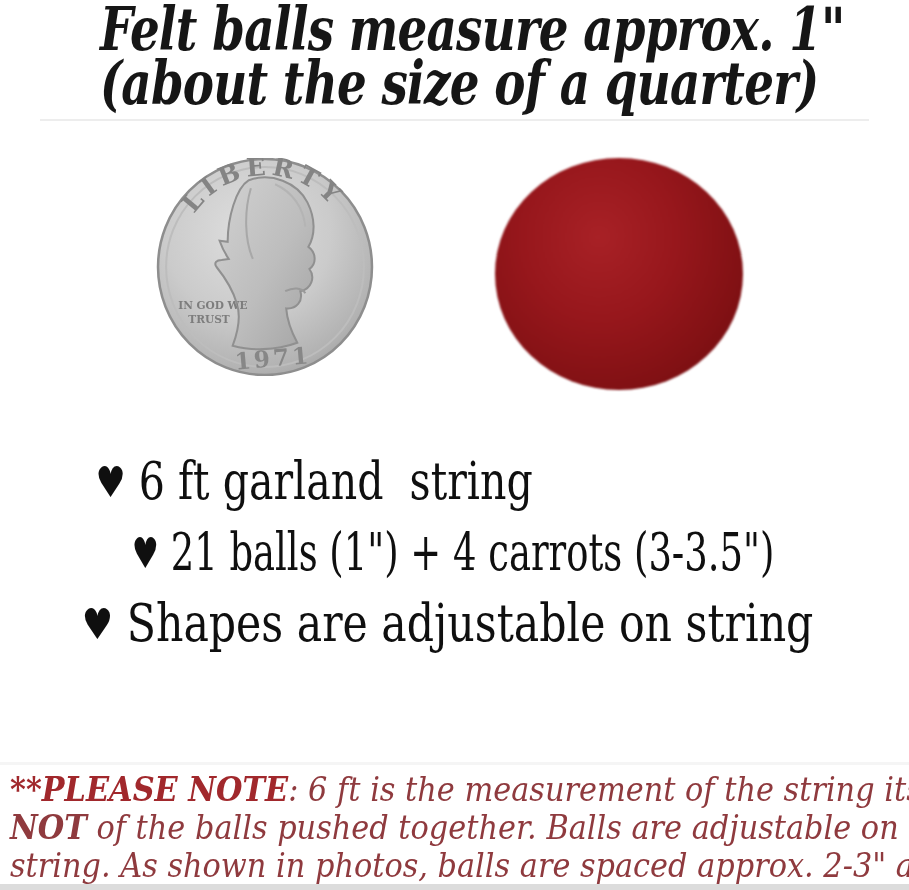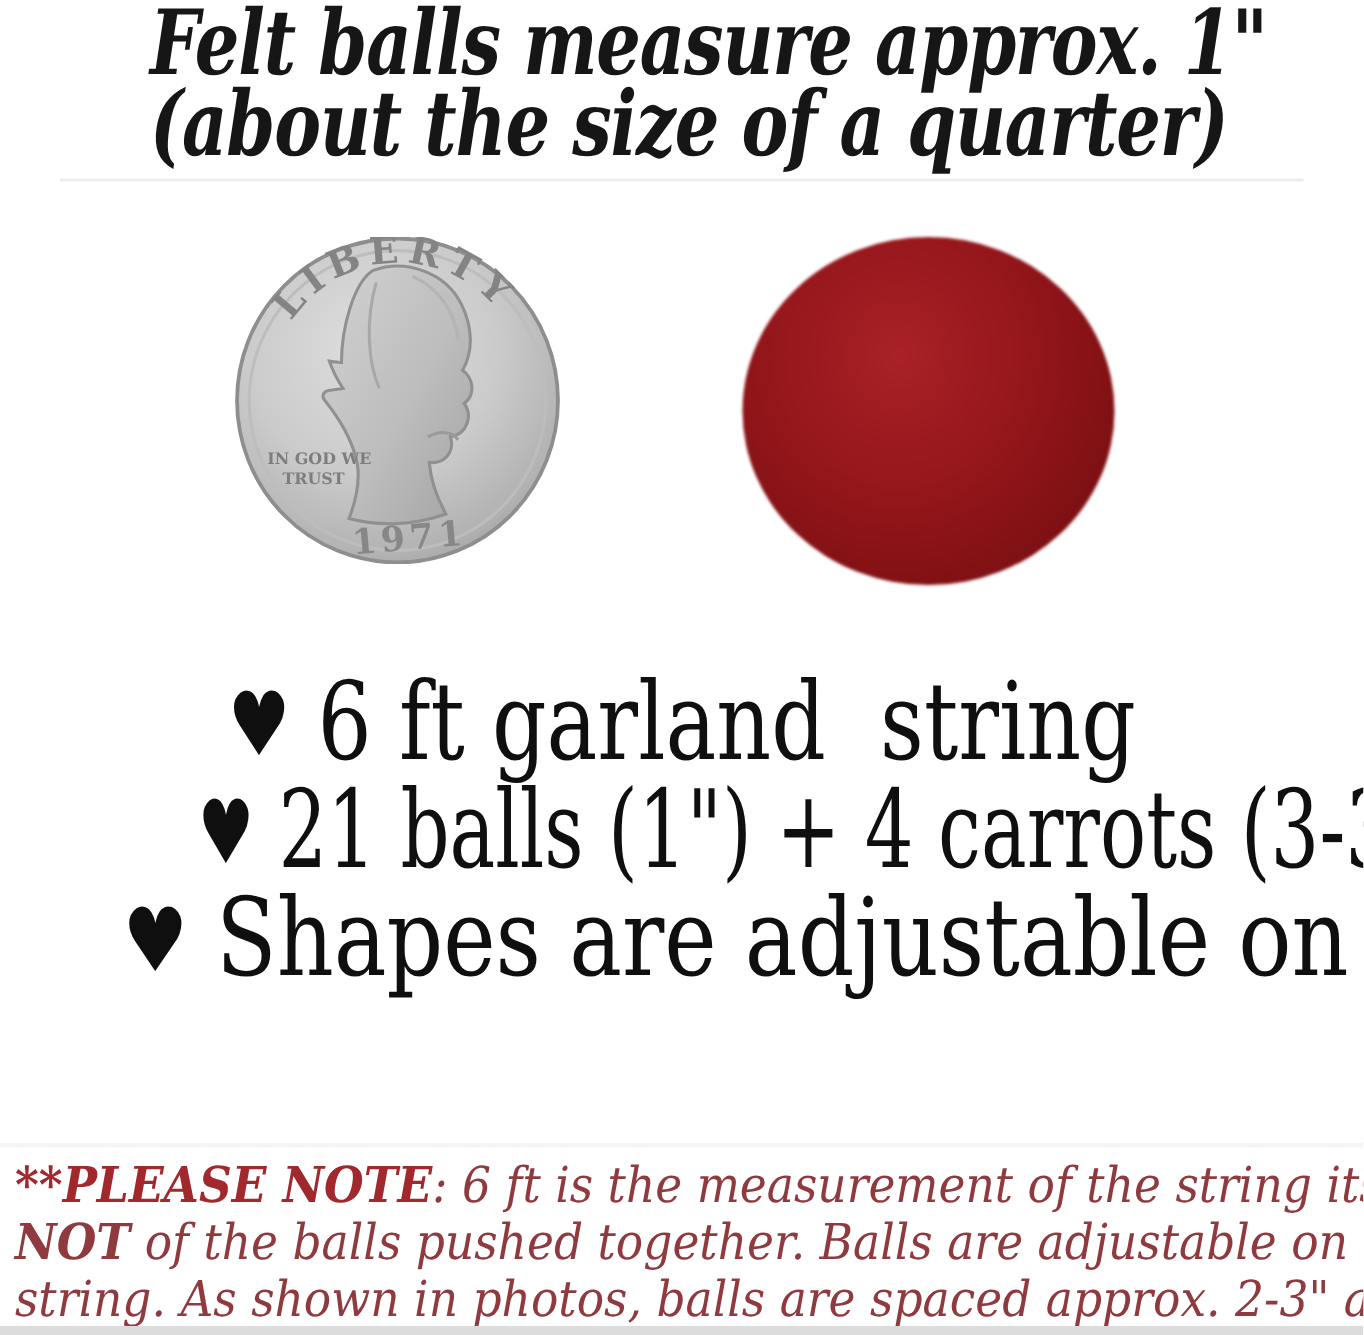--- a/index.html
+++ b/index.html
@@ -29,22 +29,21 @@
   
   .felt-ball{
     position:absolute;left:495px;top:158px;width:248px;height:232px;
     border-radius:50%;
     background:radial-gradient(ellipse at 42% 34%, #a82126 0%, #97171c 38%, #821114 70%, #6c0c10 96%);
     filter:blur(1.1px);
   }
   
   .features{
     position:absolute;left:0;right:0;top:446px;
-    text-align:center;
-    font-size:72px;line-height:70px;
+    font-size:52px;line-height:70px;
     color:#0f0f0f;
   }
   .feature-line{white-space:pre;transform-origin:50% 50%;}
   .feature-line.f1{transform:scaleX(0.79);}
   .feature-line.f2{transform:scaleX(0.71);}
   .feature-line.f3{transform:scaleX(0.82);}
   .heart{font-family:"DejaVu Sans", sans-serif;font-size:0.82em;vertical-align:0.05em;}
   
   .note{
     position:absolute;left:10px;top:771px;

